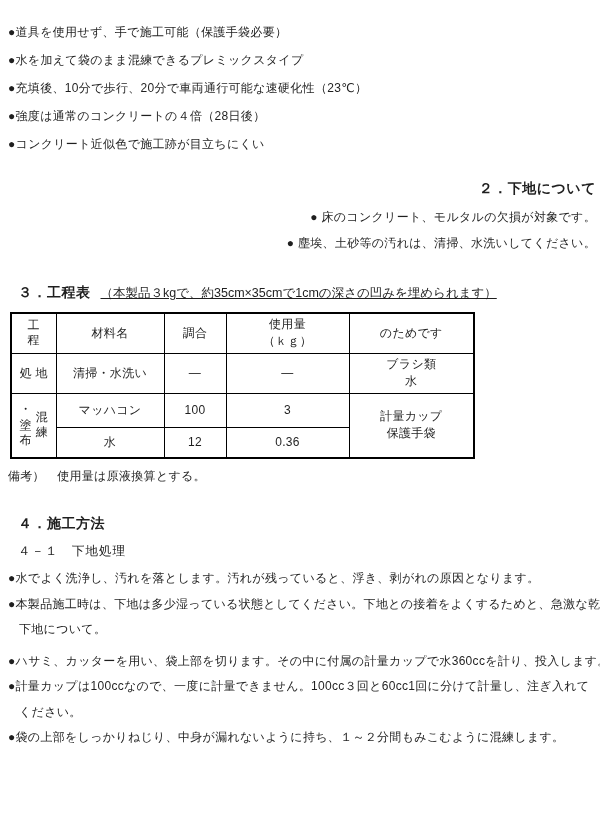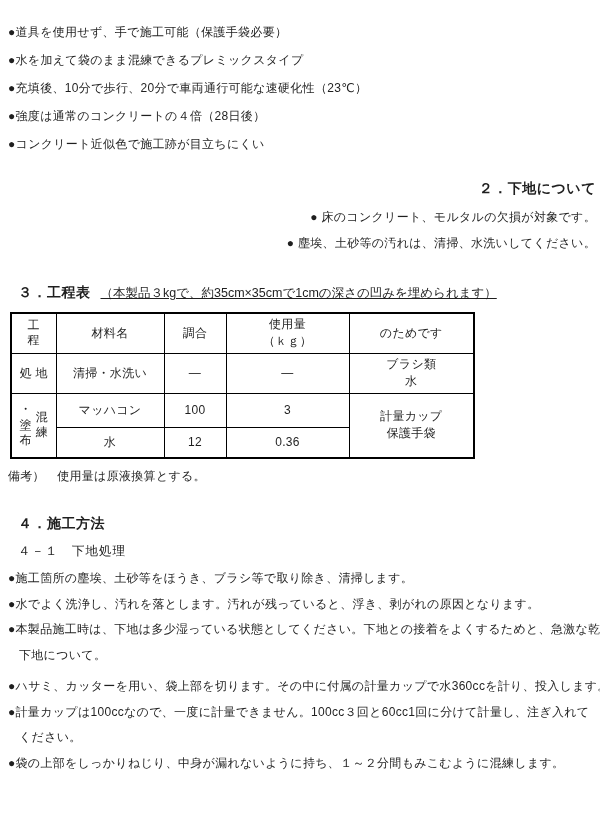--- a/index.html
+++ b/index.html
@@ -130,21 +130,20 @@
 
     <div class="tbl-note">備考）　使用量は原液換算とする。</div>
   </div>
 
   <div class="s4 gap-s4">
     <div class="sec-heading">４．施工方法</div>
 
     <div>
       <div class="sub-title">４－１　下地処理</div>
       <div class="lines">
-        <div class="line">●施工箇所の塵埃、土砂等をほうき、ブラシ等で取り除き、清掃します。</div>
         <div class="line">●水でよく洗浄し、汚れを落とします。汚れが残っていると、浮き、剥がれの原因となります。</div>
         <div class="line">●本製品施工時は、下地は多少湿っている状態としてください。下地との接着をよくするためと、急激な乾燥防止</div>
         <div class="line cont">下地について。</div>
       </div>
     </div>
 
     <div>
       <div class="lines">
         <div class="line">●ハサミ、カッターを用い、袋上部を切ります。その中に付属の計量カップで水360ccを計り、投入します。</div>
         <div class="line">●計量カップは100ccなので、一度に計量できません。100cc３回と60cc1回に分けて計量し、注ぎ入れて</div>

